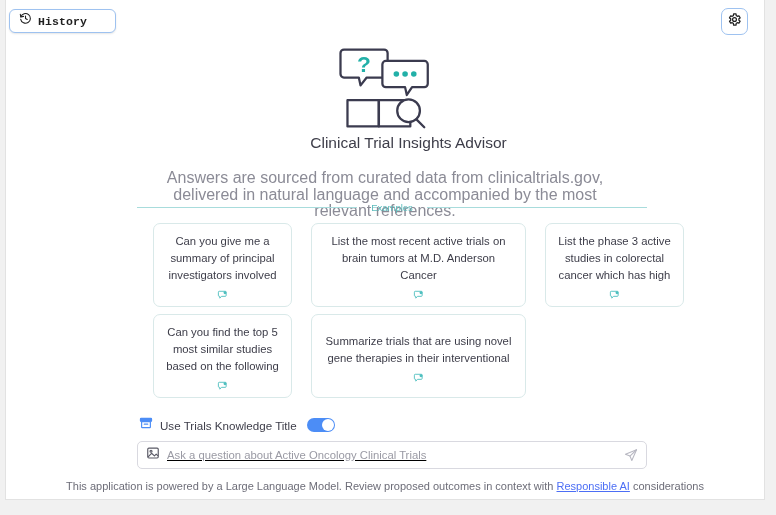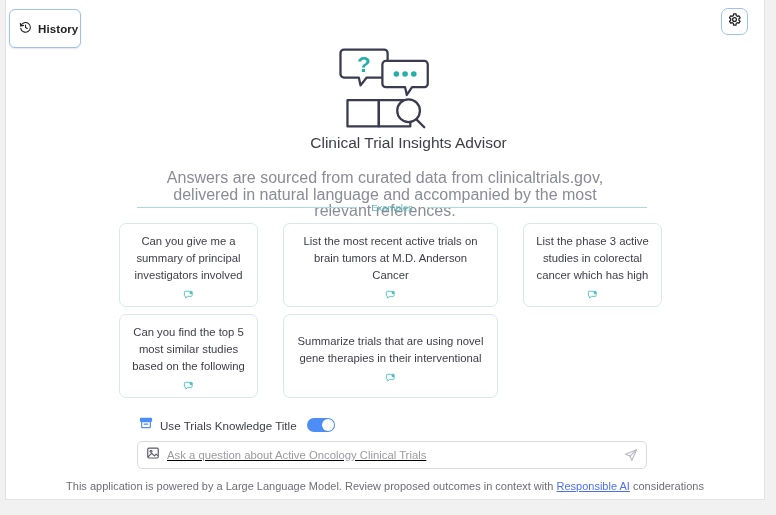--- a/index.html
+++ b/index.html
@@ -29,30 +29,31 @@
     position: absolute;
     left: 0; top: 0;
     width: 100%;
     height: 46px;
   }
 
   #history-button {
     position: absolute;
     left: 3px;
     top: 9px;
-    height: 39px;
-    padding: 0 2px 0 9px;
+    height: 24px;
+    padding: 0 28px 0 9px;
     display: flex;
     align-items: center;
     gap: 6px;
     background: #ffffff;
     border: 1px solid #9ec2f0;
     border-radius: 6px;
     cursor: pointer;
     box-shadow: 0 1px 2px rgba(0,0,0,.10);
+    font-family: Liberation Mono, monospace;
   }
   #history-button .label {
     font-size: 11.5px;
     font-weight: bold;
     color: #1f1f1f;
     letter-spacing: .1px;
   }
 
   #settings-button {
     position: absolute;
@@ -118,27 +119,27 @@
   }
   #examples-label {
     font-size: 9.5px;
     color: #5bbcbc;
     white-space: nowrap;
   }
 
   
   #examples-grid {
     position: absolute;
-    left: 113px;
+    left: 147px;
     top: 223px;
     width: 510px;
     display: grid;
     grid-template-columns: 139px 215px 139px;
     grid-auto-rows: 84px;
-    gap: 7px 25px;
+    gap: 7px 19px;
   }
 
   .example-card {
     background: #ffffff;
     border: 1px solid #d9e9e9;
     border-radius: 7px;
     padding: 9px 11px 6px;
     display: flex;
     flex-direction: column;
     align-items: center;

